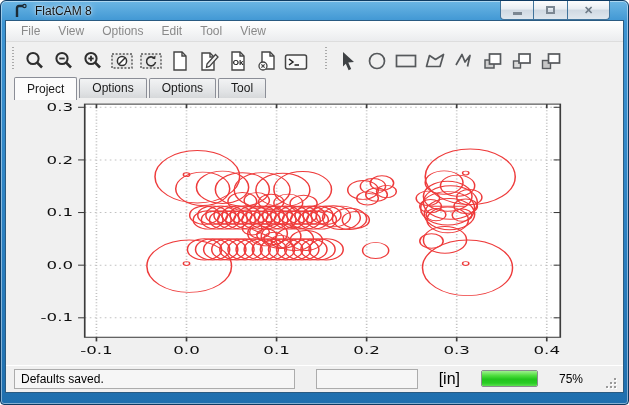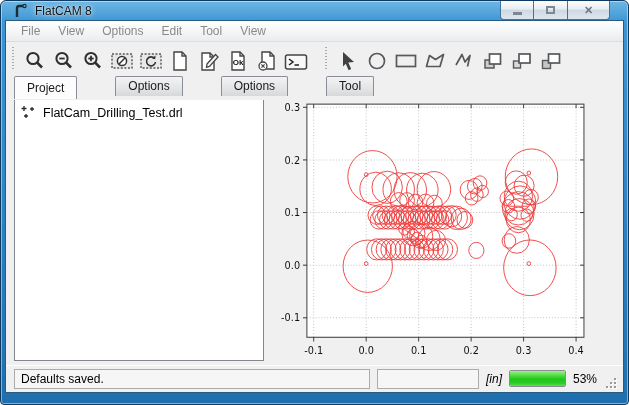--- a/index.html
+++ b/index.html
@@ -45,47 +45,47 @@
   .menu-item { font-size:12px; color:#8a8a8a; padding:0 9px; height:19px; line-height:19px; cursor:default; }
 
   .toolbar { height:33px; flex:none; display:flex; align-items:center; padding-left:2px; background:#f0f0f0; }
   .tb-handle { width:4px; height:24px; margin:0 5px 0 3px;
     background-image:repeating-linear-gradient(180deg,#aaa 0 1px, transparent 1px 3px);
     background-size:2px 100%; background-repeat:no-repeat; background-position:1px 0; }
   .tbtn { width:29px; height:28px; display:flex; align-items:flex-end; justify-content:center; border:1px solid transparent; border-radius:2px; cursor:pointer; }
   .tbtn svg { display:block; }
 
   
-  .tabs { flex:none; height:24px; display:flex; align-items:flex-start; padding-left:8px; margin-top:1px;gap:36px; }
+  .tabs { flex:none; height:24px; display:flex; align-items:center; padding-left:8px; margin-top:1px; }
   .tab {
     height:20px; line-height:19px; padding:0 12px; font-size:12px; color:#1a1a1a;
     background:linear-gradient(180deg,#f2f3f4,#e0e2e4 70%, #d6d8da);
     border:1px solid #8b8e97; border-bottom:none; border-radius:2px 2px 0 0; margin-right:2px; cursor:pointer;
   }
   .tab.active { background:#fcfcfc; height:23px; line-height:22px; position:relative; z-index:3; }
 
   
   .main { flex:1; display:flex; overflow:hidden; padding:0 6px 4px 8px; }
   .tree-panel {
     width:250px; flex:none; background:#ffffff; border:1px solid #82878f;
     position:relative; z-index:2; margin-top:-1px; overflow:hidden;
   }
   .tree-item { display:flex; align-items:center; gap:7px; padding:5px 4px 3px 6px; font-size:12.5px; color:#000; cursor:pointer; }
   .plot-panel { flex:1; background:#f0f0f0; margin-left:4px; position:relative; }
   .plot-panel svg { width:100%; height:100%; display:block; }
 
   
-  .statusbar { flex:none; height:27px; display:flex; align-items:center; gap:7px; padding:2px 6px 3px 8px; border-top:1px solid #ffffff; }
+  .statusbar { flex:none; height:27px; display:flex; align-items:center; gap:21px; padding:2px 6px 3px 8px; border-top:1px solid #ffffff; }
   .status-field {
     height:20px; border:1px solid #acacac; background:#f6f6f6; font-size:12px; color:#000;
     display:flex; align-items:center; padding:0 6px;
   }
   .status-message { flex:1; }
   .status-secondary { width:102px; flex:none; }
-  .units-label { font-size:12px; color:#000; flex:none;font-style:italic; }
+  .units-label { font-size:16px; color:#000; flex:none; }
   .progress-outer { width:57px; height:17px; flex:none; border:1px solid #8a8d8f; border-radius:2px; background:#e6e6e6; overflow:hidden; }
   .progress-fill { height:100%;
     background:linear-gradient(180deg,#9ef08e 0%, #4fdd3f 30%, #21c41c 55%, #29cc24 80%, #5ae04f 100%);
   }
   .progress-label { font-size:12px; color:#000; flex:none; }
   .resize-grip { width:13px; height:13px; flex:none; align-self:flex-end; position:relative; }
   .resize-grip i { position:absolute; width:2px; height:2px; background:#9a9a9a; box-shadow:1px 1px 0 #fff; }
 </style>
 </head>
 <body>
@@ -244,32 +244,20 @@
     </div>
 
     <div class="tabs">
       <div class="tab active">Project</div>
       <div class="tab">Options</div>
       <div class="tab">Options</div>
       <div class="tab">Tool</div>
     </div>
 
     <div class="main">
-      <div class="tree-panel">
-        <div class="tree-item">
-          <svg width="15" height="15" viewBox="0 0 15 15">
-            <g stroke="#2b2b2b" stroke-width="1.3">
-              <path d="M3 1 L3 6 M0.5 3.5 L5.5 3.5"></path>
-              <path d="M11 2 L11 6 M9 4 L13 4"></path>
-              <path d="M5 9 L5 13 M3 11 L7 11"></path>
-            </g>
-          </svg>
-          <span>FlatCam_Drilling_Test.drl</span>
-        </div>
-      </div>
 
       <div class="plot-panel">
         <svg id="plot-svg" viewBox="0 0 359 253" preserveAspectRatio="none">
             <rect x="40" y="4" width="285" height="226" fill="#ffffff"></rect>
             <g stroke="#c2c2c2" stroke-width="1" stroke-dasharray="1 2">
               <line x1="47.01704545454545" y1="4" x2="47.01704545454545" y2="230"></line>
               <line x1="100.99431818181819" y1="4" x2="100.99431818181819" y2="230"></line>
               <line x1="154.97159090909093" y1="4" x2="154.97159090909093" y2="230"></line>
               <line x1="208.94886363636363" y1="4" x2="208.94886363636363" y2="230"></line>
               <line x1="262.9261363636364" y1="4" x2="262.9261363636364" y2="230"></line>
@@ -427,21 +415,21 @@
       </div>
     </div>
 
     <div class="statusbar">
       <div class="status-field status-message">Defaults saved.</div>
       <div class="status-field status-secondary"></div>
       <span class="units-label">[in]</span>
       <div class="progress-outer">
         <div class="progress-fill" id="progress-fill" style="width: 100%;"></div>
       </div>
-      <span class="progress-label">53%</span>
+      <span class="progress-label">75%</span>
       <div class="resize-grip">
         <i style="right:1px;bottom:1px"></i>
           <i style="right:1px;bottom:5px"></i>
           <i style="right:5px;bottom:1px"></i>
         <i style="right:1px;bottom:9px"></i>
           <i style="right:5px;bottom:5px"></i>
           <i style="right:9px;bottom:1px"></i>
       </div>
     </div>
 

